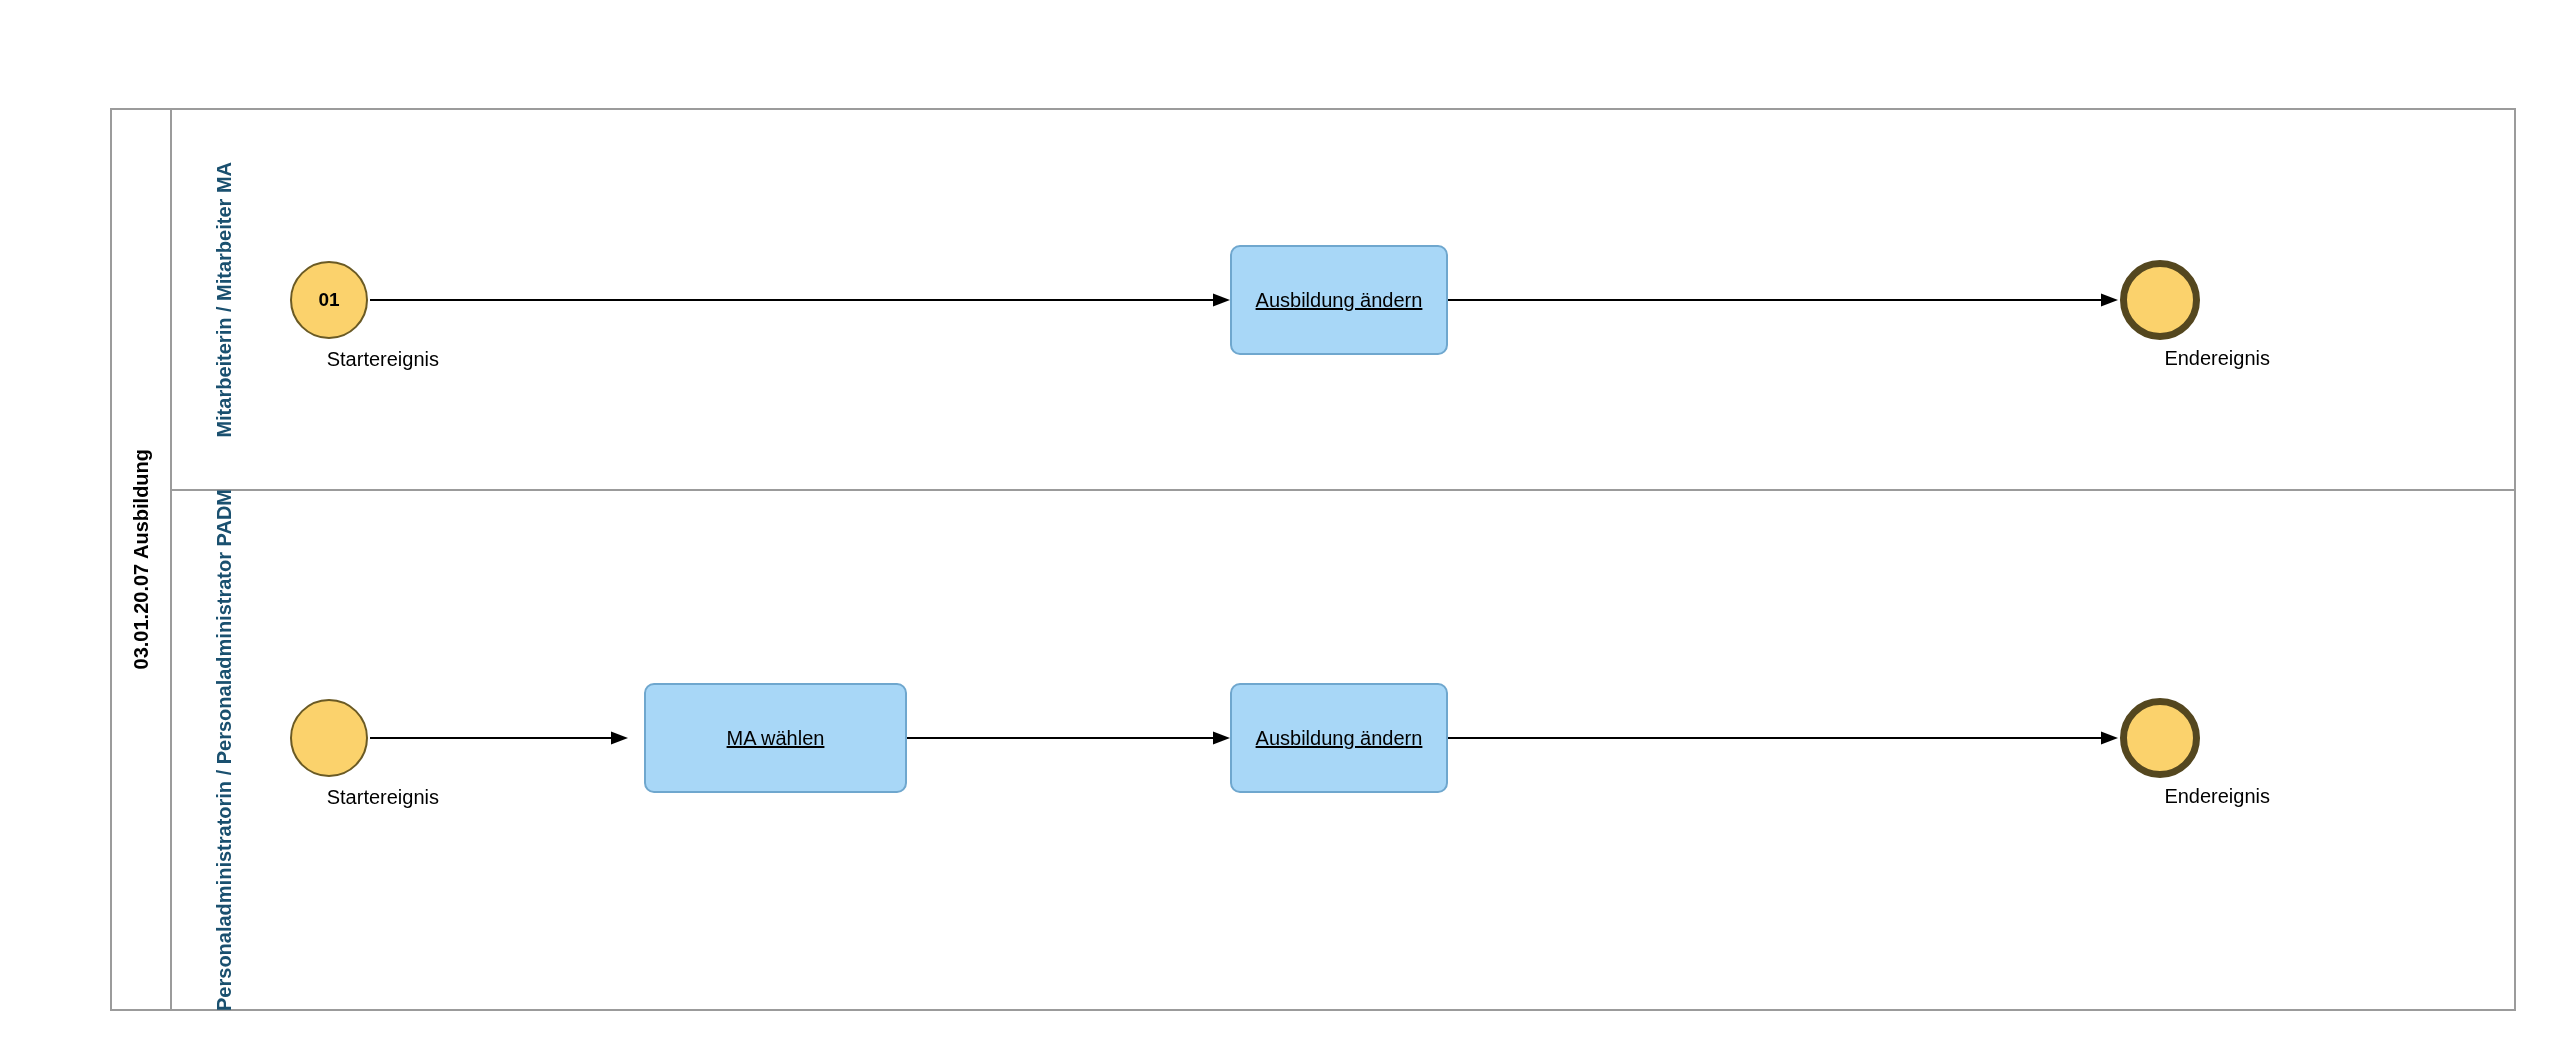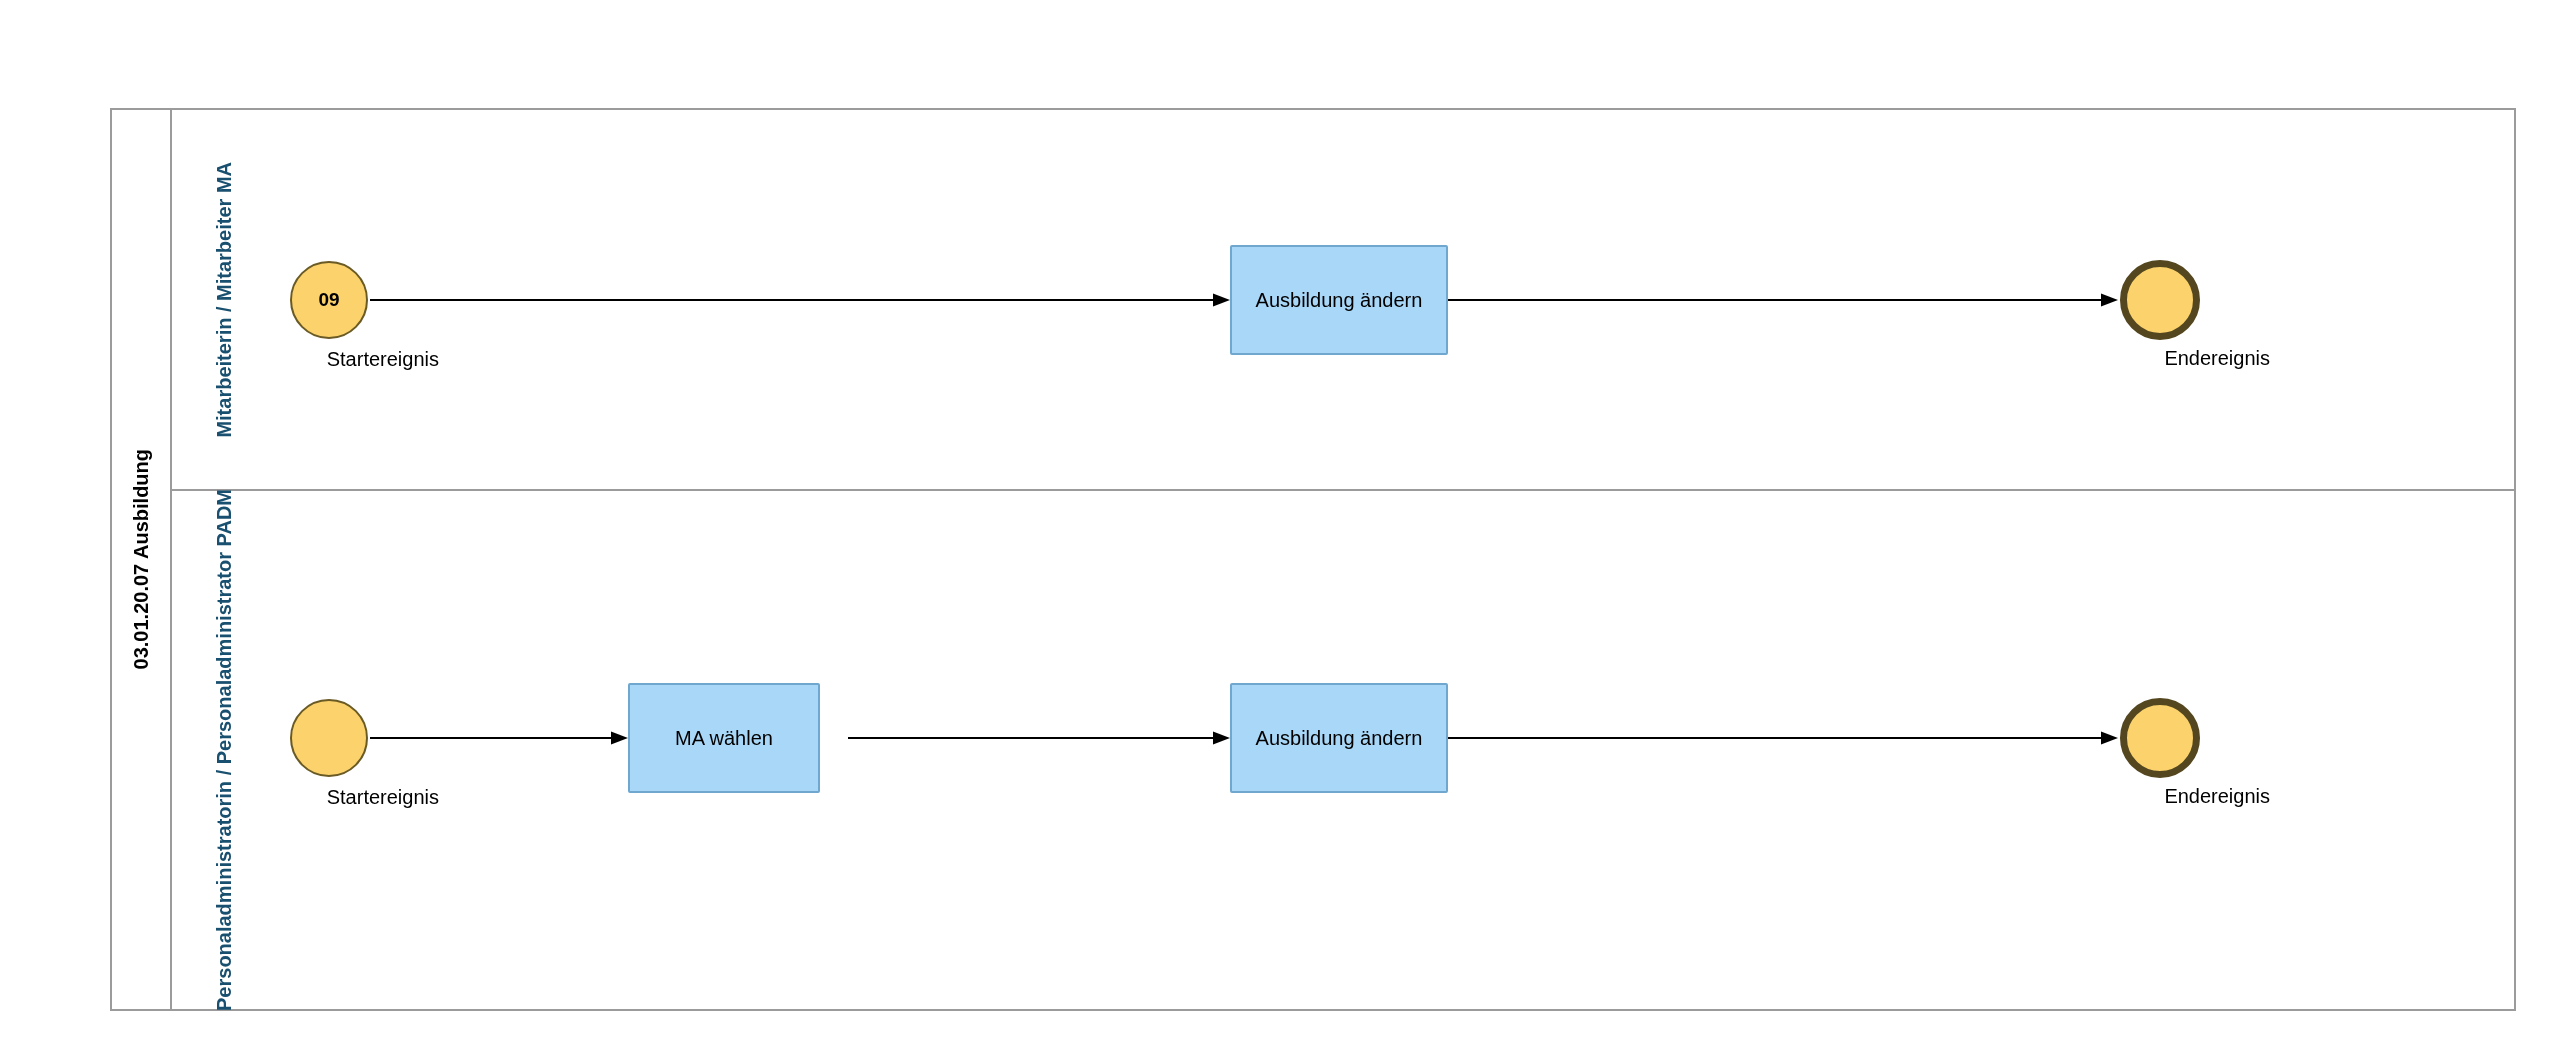--- a/index.html
+++ b/index.html
@@ -83,24 +83,25 @@
     left: 0;
     top: 0;
     width: 100%;
     height: 100%;
   }
   .task {
     position: absolute;
     box-sizing: border-box;
     background: var(--task-fill, #a8d7f7);
     border: 2px solid var(--task-border, #6fa7ce);
-    border-radius: 2px;
+    border-radius: 10px;
     display: flex;
     align-items: center;
     justify-content: center;
+    text-decoration: underline;
   }
   .task-label {
     font-size: 20px;
     color: #000000;
     text-align: center;
     padding: 0 8px;
   }
   .event {
     position: absolute;
     box-sizing: border-box;
@@ -146,21 +147,21 @@
             <g>
               <line x1="198" y1="190" x2="1044" y2="190" stroke="#000000" stroke-width="2"></line>
               <polygon points="1058,190 1041,183.5 1041,196.5" fill="#000000"></polygon>
             </g>
             <g>
               <line x1="1276" y1="190" x2="1932" y2="190" stroke="#000000" stroke-width="2"></line>
               <polygon points="1946,190 1929,183.5 1929,196.5" fill="#000000"></polygon>
             </g>
           </svg>
           <div class="event start" style="left: 118px; top: 151px; width: 78px; height: 78px;">
-            <span class="badge">09</span>
+            <span class="badge">01</span>
           </div>
           <div class="node-label" style="left: 47px; top: 238px; width: 220px;">Startereignis</div>
           <div class="task" style="left: 1058px; top: 135px; width: 218px; height: 110px;">
             <span class="task-label">Ausbildung ändern</span>
           </div>
           <div class="event end" style="left: 1948px; top: 150px; width: 80px; height: 80px;"></div>
           <div class="node-label" style="left: 1878px; top: 237px; width: 220px;">Endereignis</div>
         </div>
       <div class="lane lane-1">
         <div class="lane-title-cell">
@@ -175,21 +176,21 @@
               <line x1="676" y1="247" x2="1044" y2="247" stroke="#000000" stroke-width="2"></line>
               <polygon points="1058,247 1041,240.5 1041,253.5" fill="#000000"></polygon>
             </g>
             <g>
               <line x1="1276" y1="247" x2="1932" y2="247" stroke="#000000" stroke-width="2"></line>
               <polygon points="1946,247 1929,240.5 1929,253.5" fill="#000000"></polygon>
             </g>
           </svg>
           <div class="event start" style="left: 118px; top: 208px; width: 78px; height: 78px;"></div>
           <div class="node-label" style="left: 47px; top: 295px; width: 220px;">Startereignis</div>
-          <div class="task" style="left: 456px; top: 192px; width: 192px; height: 110px;">
+          <div class="task" style="left: 472px; top: 192px; width: 263px; height: 110px;">
             <span class="task-label">MA wählen</span>
           </div>
           <div class="task" style="left: 1058px; top: 192px; width: 218px; height: 110px;">
             <span class="task-label">Ausbildung ändern</span>
           </div>
           <div class="event end" style="left: 1948px; top: 207px; width: 80px; height: 80px;"></div>
           <div class="node-label" style="left: 1878px; top: 294px; width: 220px;">Endereignis</div>
         </div>
     </div>
   </div>

